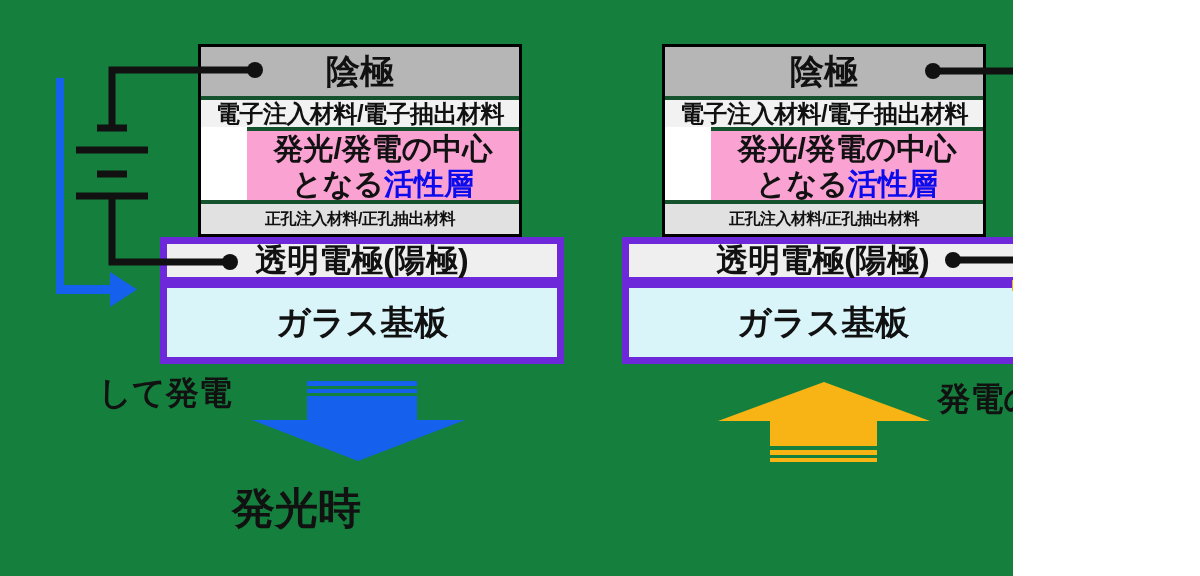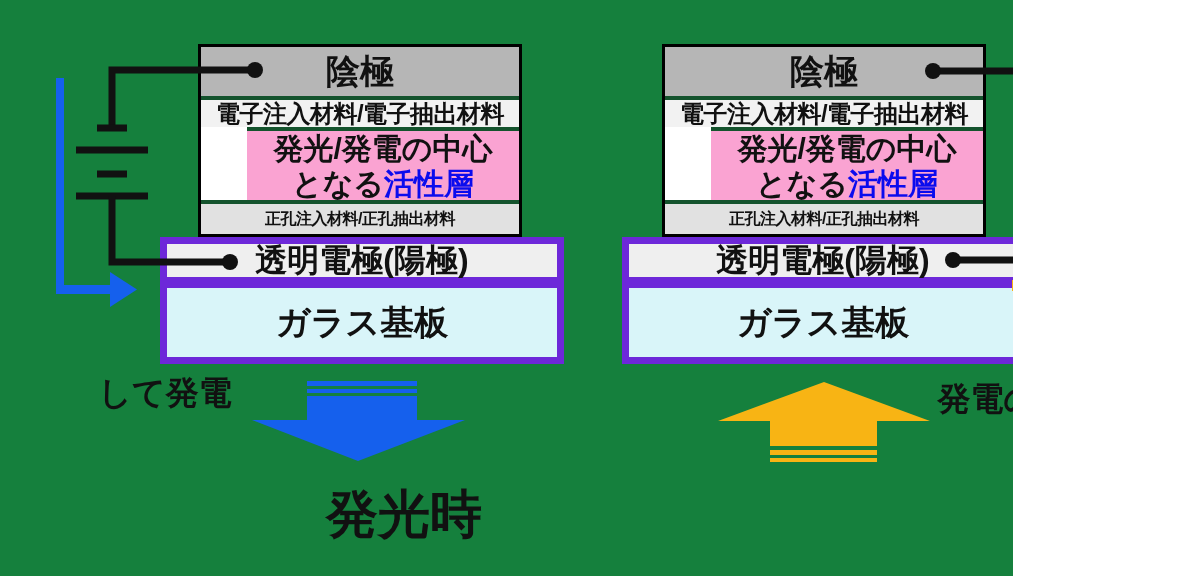--- a/index.html
+++ b/index.html
@@ -21,21 +21,21 @@
   .layer-hole{background:var(--hole-layer-bg);font-size:16px;letter-spacing:-0.5px;}
   .hl-blue{color:var(--active-text-blue);}
   .wide-box{
     position:absolute;box-sizing:border-box;border:7px solid #6d28d9;z-index:2;
     display:flex;align-items:center;justify-content:center;font-size:32px;
   }
   .box-electrode{background:var(--electrode-bg);}
   .box-glass{background:var(--glass-cyan);font-size:34px;}
   
   .caption{position:absolute;z-index:3;text-align:center;font-size:33px;line-height:38px;}
-  .mode-label{position:absolute;z-index:3;text-align:right;font-size:52px;}
+  .mode-label{position:absolute;z-index:3;text-align:left;font-size:43px;}
   
   svg.overlay{position:absolute;left:0;top:0;z-index:5;pointer-events:none;}
   .wire{stroke:var(--wire-black);stroke-width:7;fill:none;}
   .plate{stroke:var(--wire-black);stroke-width:7;}
   .dot{fill:var(--wire-black);}
   .blue{fill:var(--blue-arrow);}
   .yellow{fill:var(--yellow-arrow);}
   .bulb-box{fill:var(--bulb-box-bg);}
   .ray{stroke:#f2c114;stroke-width:3;stroke-linecap:round;}
   .filament{stroke:#3a3a2a;stroke-width:1.8;fill:none;}

